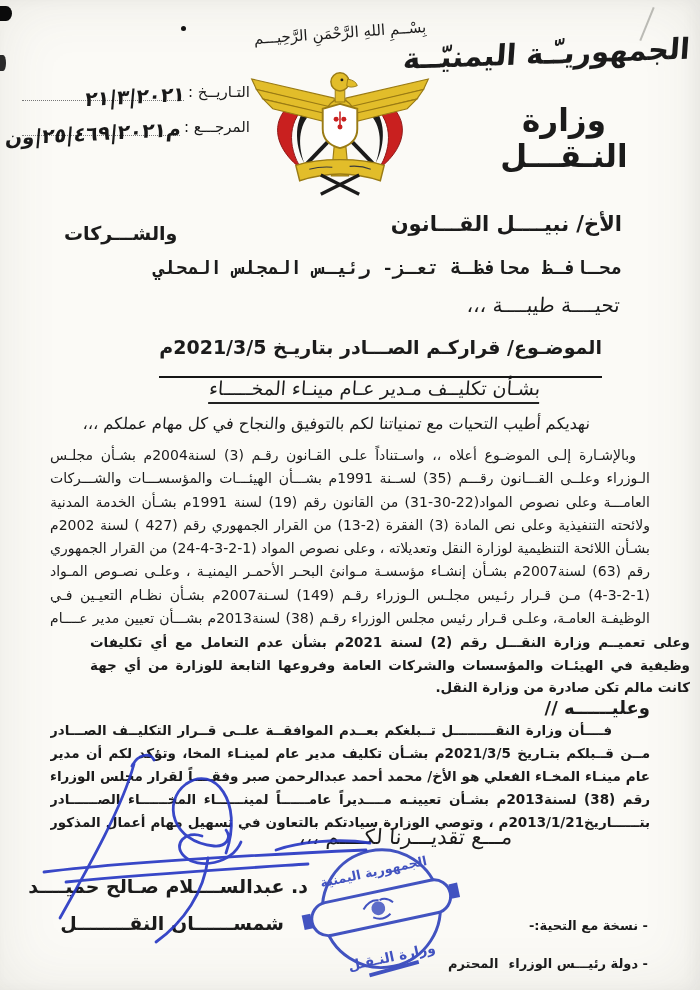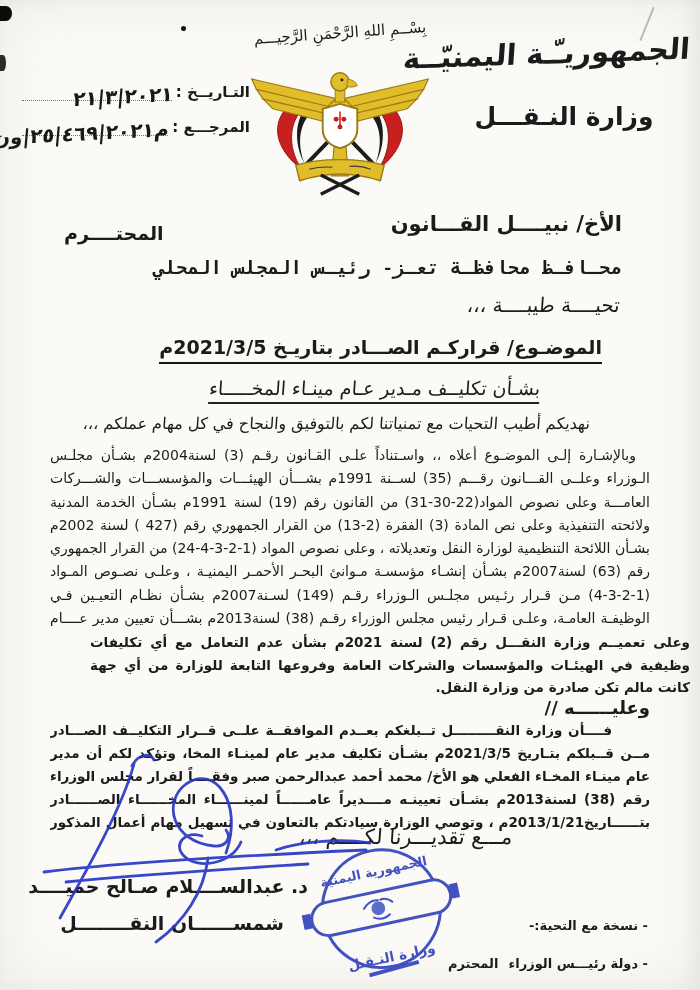--- a/index.html
+++ b/index.html
@@ -6,41 +6,41 @@
   .page{
     position:relative;width:700px;height:990px;margin:0 auto;
     background:#fbfaf6;overflow:hidden;
     box-shadow:inset 0 0 60px rgba(90,85,70,.10), inset -6px 0 14px rgba(60,60,60,.05);
     font-family:"DejaVu Sans",sans-serif;color:#1b1b1b;direction:rtl;
   }
   .abs{position:absolute;}
   
   .fields{left:22px;top:66px;width:228px;font-size:15px;}
   .frow{display:flex;align-items:flex-end;height:35px;}
-  .flabel{font-weight:bold;white-space:nowrap;padding-left:4px;font-size:15px;}
+  .flabel{font-weight:normal;white-space:nowrap;padding-left:4px;font-size:15px;}
   .fline{flex:1;border-bottom:1px dotted #777;position:relative;height:100%;}
   .fvalue{
     position:absolute;right:0;bottom:-6px;white-space:nowrap;direction:ltr;
     font-weight:bold;font-size:20px;letter-spacing:1px;color:#191919;
     transform:rotate(-3deg) skewX(-8deg);transform-origin:right bottom;
   }
   .basmala{left:238px;top:24px;width:204px;text-align:center;font-size:15px;
     transform:rotate(-4deg);white-space:nowrap;}
   .republic{left:438px;top:36px;width:252px;text-align:center;font-size:29px;font-weight:bold;
     transform:rotate(-2deg) skewX(-6deg);white-space:nowrap;}
-  .ministry{left:468px;top:102px;width:192px;text-align:center;font-size:25px;font-weight:bold;}
+  .ministry{left:468px;top:102px;width:192px;text-align:center;font-size:31px;font-weight:bold;}
   
   .to-name{right:78px;top:212px;font-size:21px;font-weight:bold;white-space:nowrap;}
   .honorific{left:64px;top:222px;font-size:19px;font-weight:bold;}
   .to-title{right:78px;top:256px;font-size:19px;font-weight:bold;white-space:nowrap;font-family:Liberation Mono, monospace;}
   .script{transform:skewX(-4deg);}
   .greeting{right:80px;top:293px;font-size:20px;white-space:nowrap;}
   
   .subject1{right:98px;top:336px;font-size:19px;font-weight:bold;border-bottom:2px solid #151515;
-    padding-bottom:4px;white-space:nowrap;}
+    padding-bottom:18px;white-space:nowrap;}
   .subject2{right:160px;top:377px;font-size:19px;border-bottom:2px solid #222;
     padding-bottom:3px;white-space:nowrap;}
   .salutation{right:110px;top:414px;font-size:16px;white-space:nowrap;}
   
   .para{left:50px;width:600px;text-align:justify;overflow:hidden;}
   .p1{top:444px;font-size:14px;line-height:23.3px;height:187px;text-indent:14px;}
   .p2{top:631px;font-size:13.5px;line-height:22.5px;height:69px;font-weight:bold;margin-left:40px;}
   .lead{right:50px;top:697px;font-size:18px;font-weight:bold;}
   .p3{top:719px;font-size:13.5px;line-height:23px;height:117px;font-weight:bold;text-indent:38px;}
   .closing{right:188px;top:825px;font-size:21px;white-space:nowrap;}
@@ -123,21 +123,21 @@
     <path d="M68,120 q12,-3 24,-2 M110,117 q12,-1 22,3" stroke="#3a3a3a" stroke-width="1.2" fill="none"></path>
 
     <line x1="80" y1="126" x2="120" y2="146" stroke="#1b1b1b" stroke-width="3.5"></line>
     <line x1="120" y1="126" x2="80" y2="146" stroke="#1b1b1b" stroke-width="3.5"></line>
   </svg>
 
   <div class="abs republic">الجمهوريـّـة اليمنيّــة</div>
   <div class="abs ministry">وزارة النـقـــل</div>
 
   <div class="abs to-name">الأخ/ نبيــــل القـــانون</div>
-  <div class="abs honorific">المحتــــرم</div>
+  <div class="abs honorific">والشـــركات</div>
   <div class="abs to-title">محـافـظ محافظـة تعـز- رئيـس المجلس المحلي</div>
   <div class="abs greeting script">تحيــــة طيبــــة ،،،</div>
 
   <div class="abs subject1">الموضـوع/ قراركـم الصـــادر بتاريـخ 2021/3/5م</div>
   <div class="abs subject2 script">بشـأن تكليــف مـدير عـام مينـاء المخـــــاء</div>
   <div class="abs salutation script">نهديكم أطيب التحيات مع تمنياتنا لكم بالتوفيق والنجاح في كل مهام عملكم ،،،</div>
 
   <div class="abs para p1">وبالإشـارة إلـى الموضـوع أعلاه ،، واسـتناداً علـى القـانون رقـم (3) لسنة2004م بشـأن مجلـس الـوزراء وعلــى القـــانون رقـــم (35) لســنة 1991م بشـــأن الهيئـــات والمؤسســـات والشـــركات العامـــة وعلى نصوص المواد(22-30-31) من القانون رقم (19) لسنة 1991م بشـأن الخدمة المدنية ولائحته التنفيذية وعلى نص المادة (3) الفقرة (2-13) من القرار الجمهوري رقم (427 ) لسنة 2002م بشـأن اللائحة التنظيمية لوزارة النقل وتعديلاته ، وعلى نصوص المواد (1-2-3-4-24) من القرار الجمهوري رقم (63) لسنة2007م بشـأن إنشـاء مؤسسـة مـوانئ البحـر الأحمـر اليمنيـة ، وعلـى نصـوص المـواد (1-2-3-4) مـن قـرار رئـيس مجلـس الـوزراء رقـم (149) لسـنة2007م بشـأن نظـام التعيـين فـي الوظيفـة العامـة، وعلـى قـرار رئيس مجلس الوزراء رقـم (38) لسنة2013م بشـــأن تعيين مدير عــــام ميناء المخاء.</div>
   <div class="abs para p2">وعلى تعميــم وزارة النقـــل رقم (2) لسنة 2021م بشأن عدم التعامل مع أي تكليفات وظيفية في الهيئـات والمؤسسات والشركات العامة وفروعها التابعة للوزارة من أي جهة كانت مالم تكن صادرة من وزارة النقل.</div>
   <div class="abs lead">وعليــــــه //</div>

